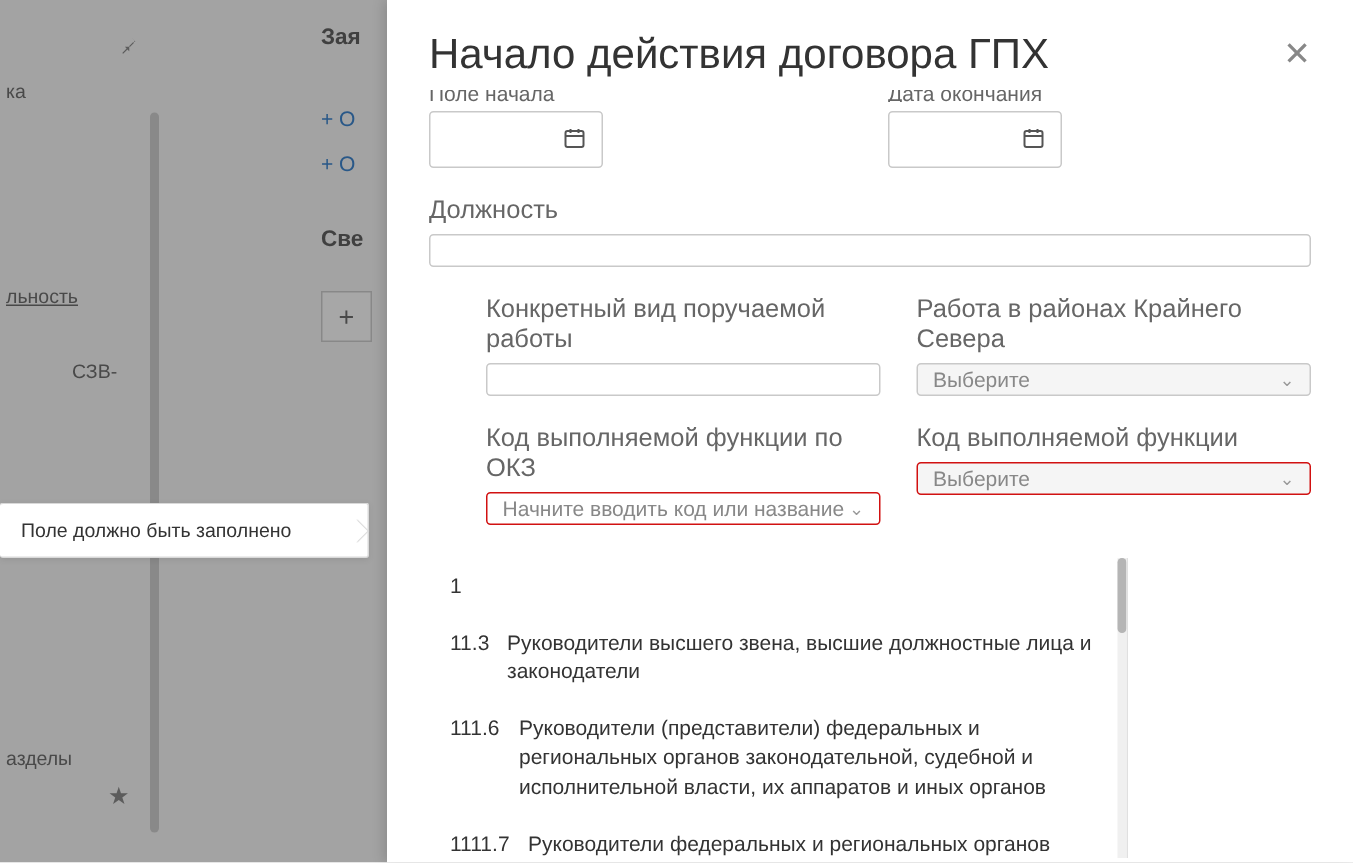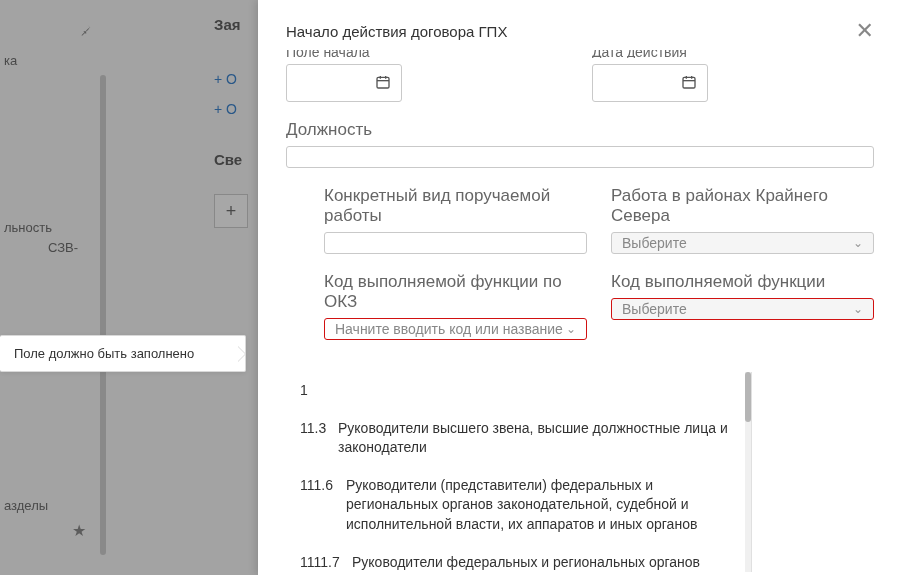--- a/index.html
+++ b/index.html
@@ -87,21 +87,21 @@
     padding: 20px 28px 0 28px;
     overflow: hidden;
   }
   .modal-header {
     display: flex;
     justify-content: space-between;
     align-items: center;
     margin-bottom: 8px;
   }
   .modal-title {
-    font-size: 15px;
+    font-size: 28px;
     font-weight: 400;
     color: #333;
   }
   .modal-close {
     font-size: 22px;
     color: #888;
     cursor: pointer;
     line-height: 1;
   }
   .cut-labels {
@@ -195,21 +195,21 @@
 </head>
 <body>
 
 <div class="bg-left">
   <span class="pin-icon" style="left:78px; top:23px;">
     <svg width="14" height="14" viewBox="0 0 24 24" fill="#777">
         <path d="M16 3l5 5-3 1-4 4v6l-2-2-5 5-1-1 5-5-2-2h6l4-4 1-3z"></path>
       </svg>
   </span>
   <div class="bg-sidebar-item" style="top:45px;">ка</div>
-  <div class="bg-sidebar-item" style="top:212px;">льность</div>
+  <div class="bg-sidebar-item" style="top:182px;text-decoration:underline;">льность</div>
   <div class="bg-sidebar-item" style="top:232px;margin-left:44px;">СЗВ-</div>
   <div class="bg-sidebar-item" style="top:490px;">азделы</div>
   <span class="star-icon" style="left:72px; top:521px;">★</span>
   <div style="position:absolute; left:100px; top:75px; width:6px; height:480px; background:#c9c9c9; border-radius:3px;"></div>
 </div>
 
 <div class="bg-main" style="padding-top:16px;">
   <div class="row title" style="margin-left:14px;">Зая</div>
   <div class="row" style="margin-left:14px; margin-top:38px;">
     <span class="link"><span style="color:#1a6fc7;">+ </span><span>О</span></span>
@@ -233,21 +233,21 @@
   <div class="modal-header">
     <div class="modal-title">Начало действия договора ГПХ</div>
     <div class="modal-close">✕</div>
   </div>
 
   <div class="cut-labels">
     <div>
         <span class="t">Поле начала</span>
       </div>
     <div>
-        <span class="t">Дата действия</span>
+        <span class="t">Дата окончания</span>
       </div>
   </div>
 
   <div class="date-row">
     <div class="col">
       <div class="date-input">
         <span class="calendar-icon">
           <svg viewBox="0 0 24 24" fill="none" stroke="#555" stroke-width="2">
               <rect x="3" y="5" width="18" height="16" rx="2"></rect>
               <line x1="3" y1="10" x2="21" y2="10"></line>

